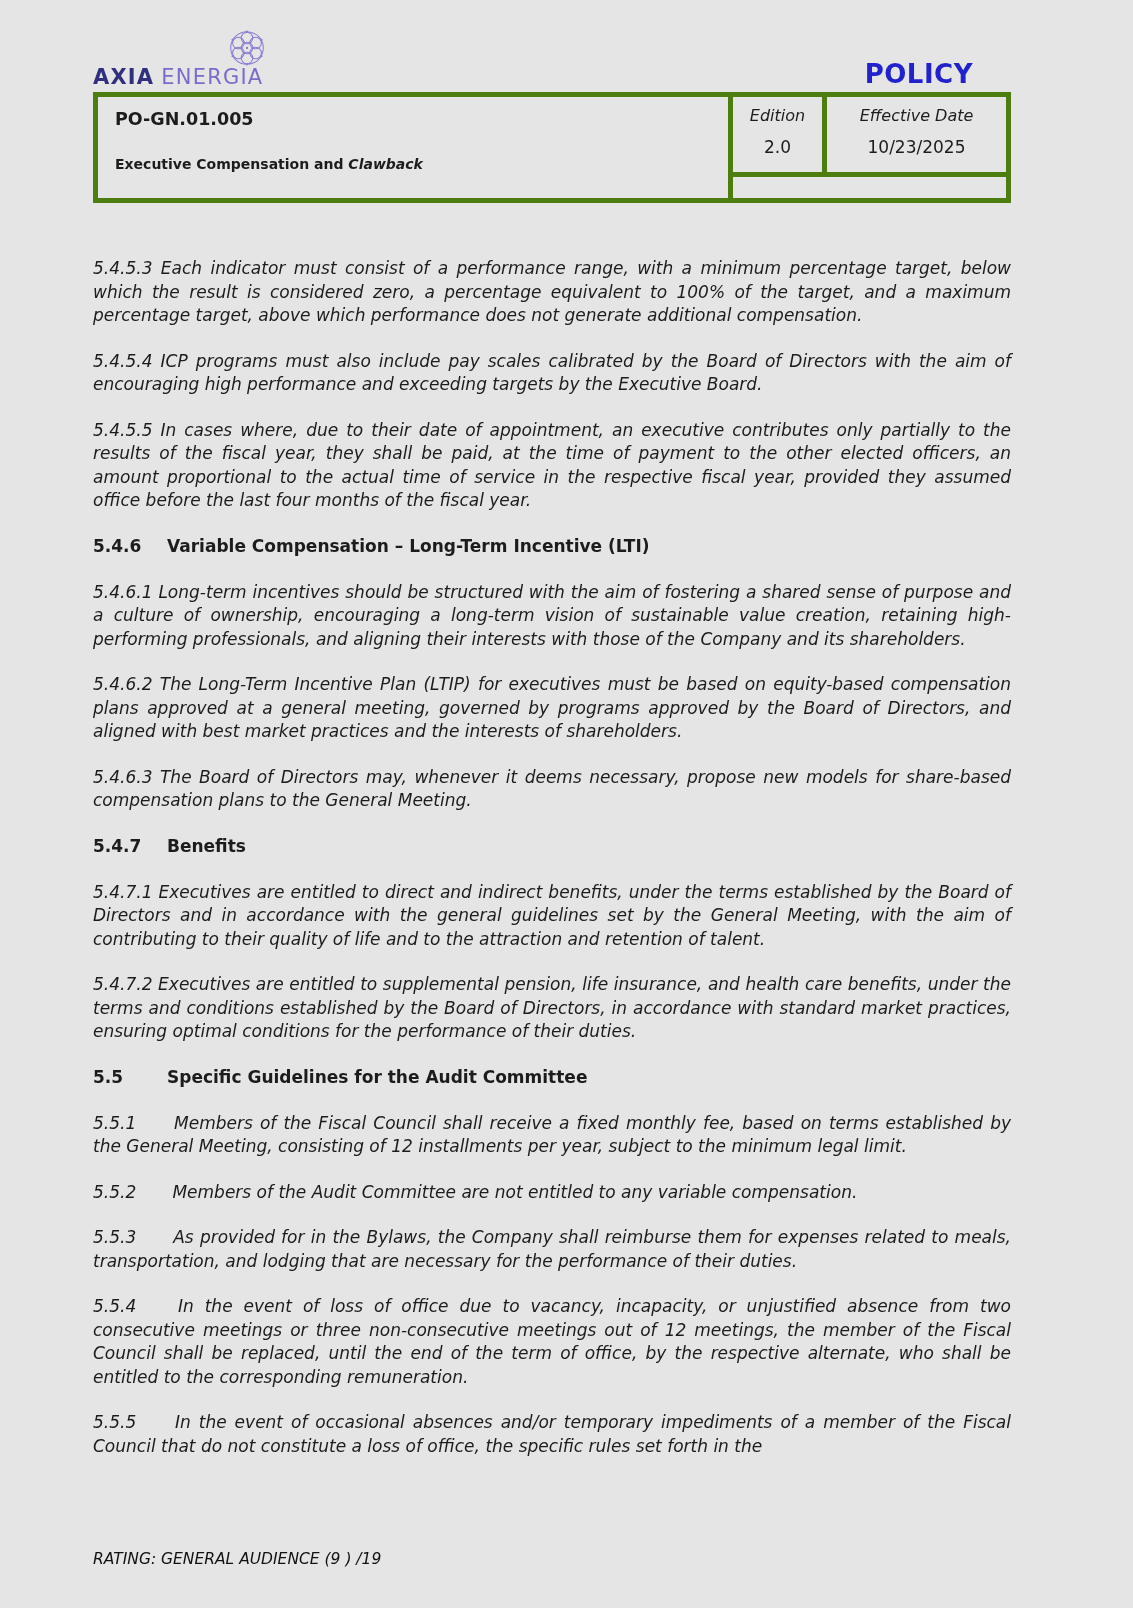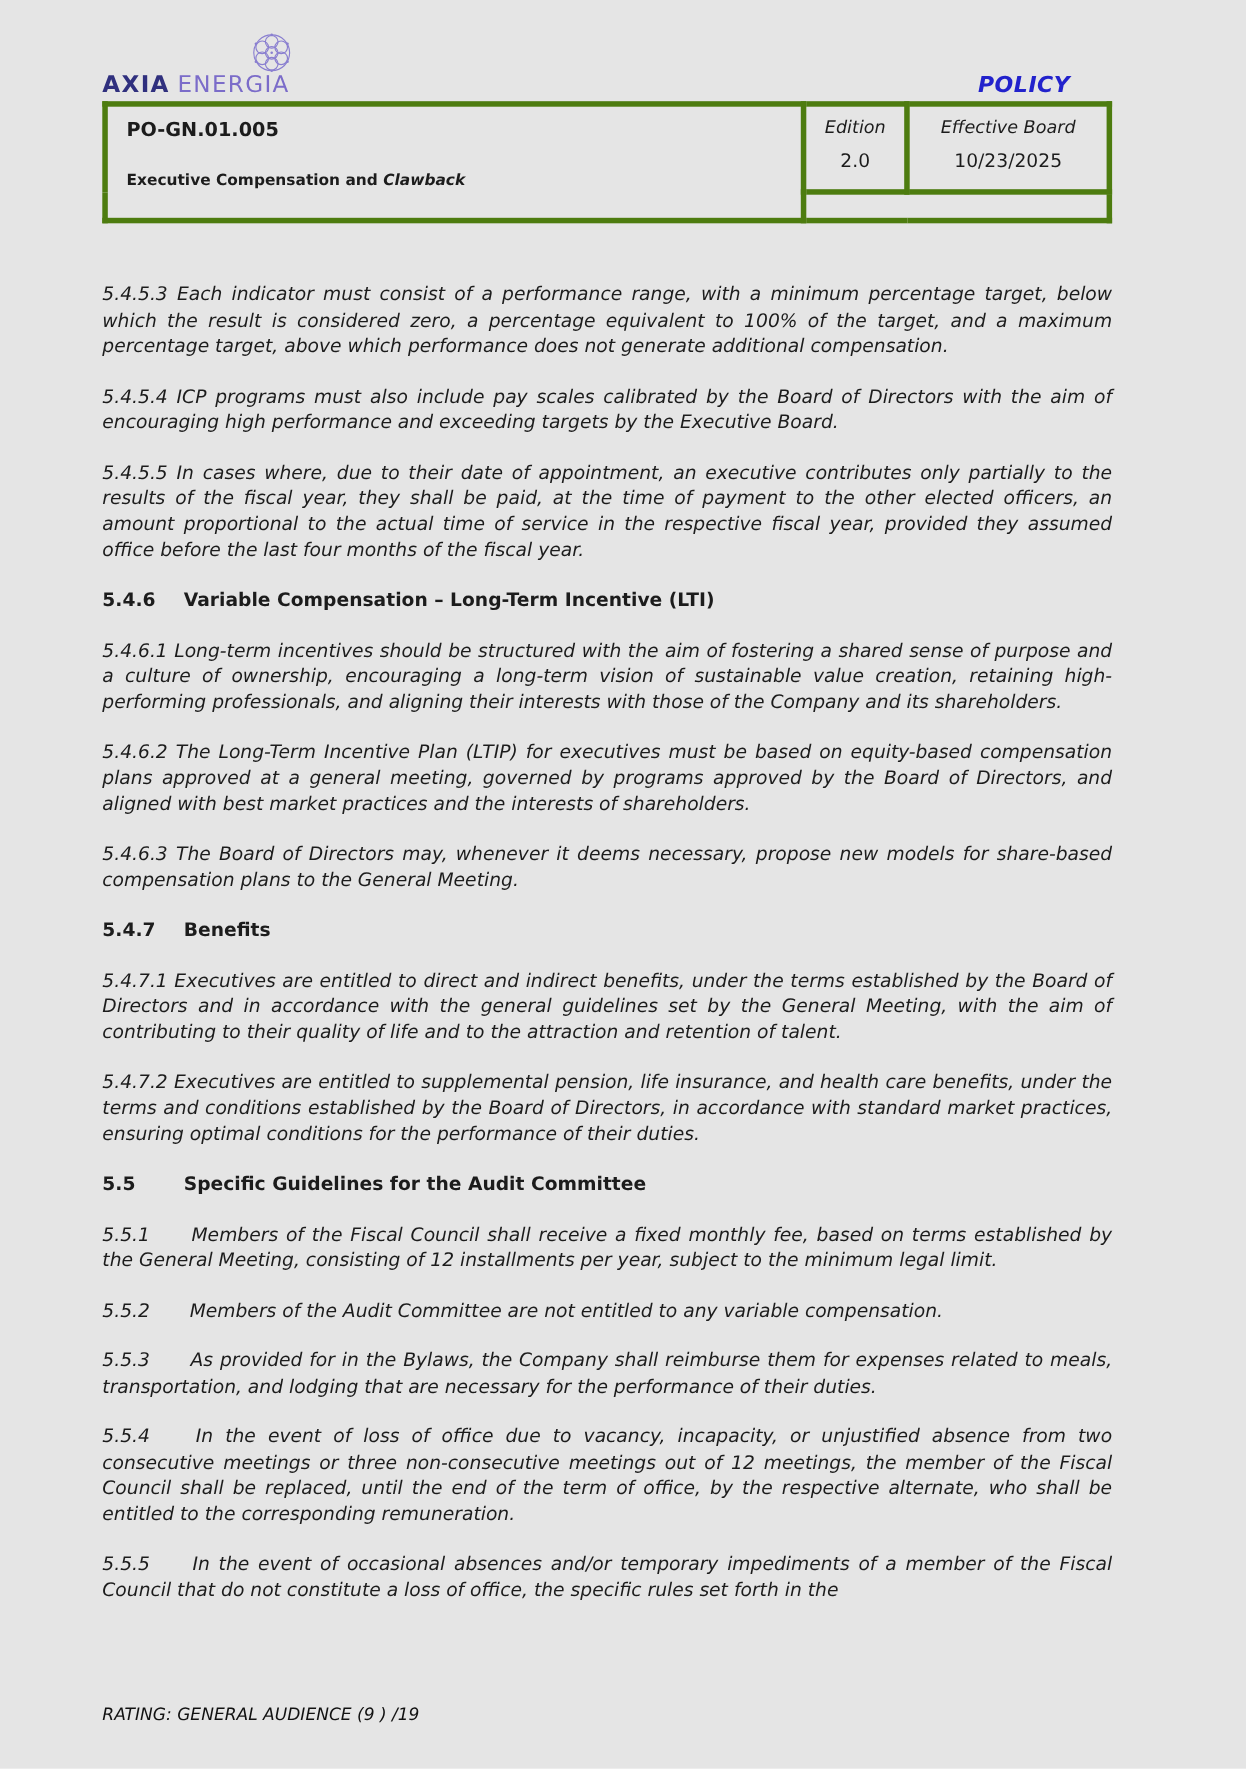--- a/index.html
+++ b/index.html
@@ -9,21 +9,21 @@
     width:1133px; min-height:1608px; margin:0 auto; background:#e5e5e5;
     padding:26px 122px 40px 93px;
     display:flex; flex-direction:column;
   }
   
   .doc-header { display:flex; justify-content:space-between; align-items:flex-end; height:66px; padding-bottom:3px; }
   .brand { position:relative; white-space:nowrap; }
   .brand-axia { font-weight:bold; color:#30307e; font-size:21px; letter-spacing:1.2px; }
   .brand-energia { font-weight:500; color:#7b6cc9; font-size:21px; letter-spacing:1.2px; margin-left:7px; }
   .logo-icon { position:absolute; left:131px; top:-40px; }
-  .doc-type { color:#2222cc; font-weight:bold; font-size:20px; letter-spacing:0.5px; margin-right:38px;font-style:italic; }
+  .doc-type { color:#2222cc; font-weight:bold; font-size:26px; letter-spacing:0.5px; margin-right:38px; }
   
   .title-table { width:100%; border-collapse:collapse; table-layout:fixed; margin-bottom:54px; }
   .title-table td { border:5px solid #4d7c0f; }
   .cell-main { width:635px; padding:12px 17px 10px 17px; vertical-align:top; }
   .doc-code { font-weight:bold; font-size:17.5px; margin-bottom:27px; }
   .doc-title { font-weight:bold; font-size:14px; }
   .doc-title em { font-style:italic; }
   .cell-meta { text-align:center; vertical-align:top; padding-top:9px; height:80px; }
   .cell-edition { width:94px; }
   .meta-label { font-style:italic; font-size:16px; margin-bottom:12px; }
@@ -77,21 +77,21 @@
       <tr>
         <td class="cell-main" rowspan="2">
           <div class="doc-code">PO-GN.01.005</div>
           <div class="doc-title"><span>Executive Compensation and</span> <em>Clawback</em></div>
         </td>
         <td class="cell-meta cell-edition">
           <div class="meta-label">Edition</div>
           <div class="meta-value">2.0</div>
         </td>
         <td class="cell-meta">
-          <div class="meta-label">Effective Board</div>
+          <div class="meta-label">Effective Date</div>
           <div class="meta-value">10/23/2025</div>
         </td>
       </tr>
       <tr>
         <td class="cell-empty" colspan="2"></td>
       </tr>
     </tbody>
   </table>
 
   <main class="doc-body">

